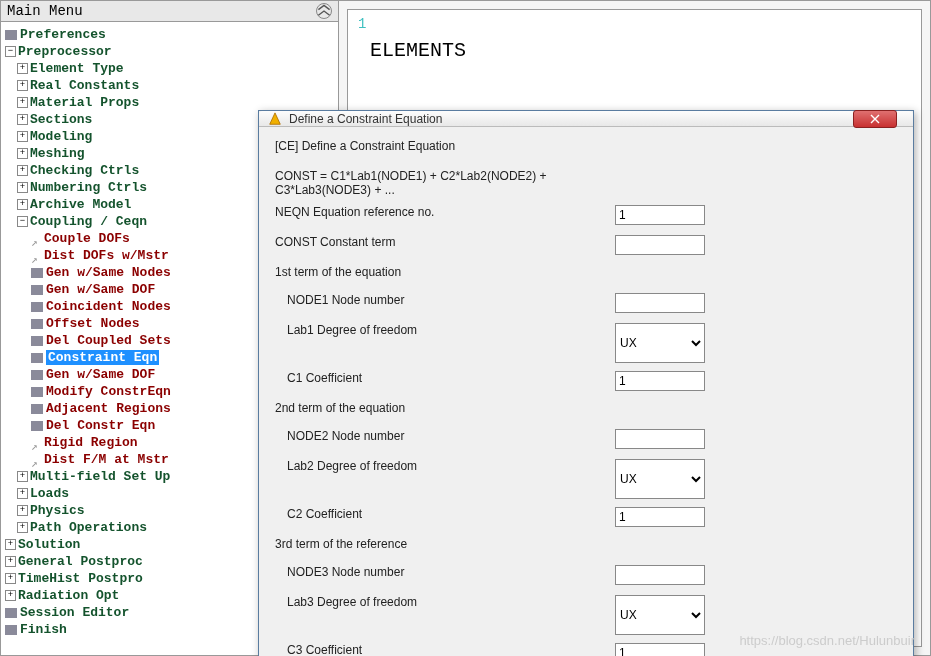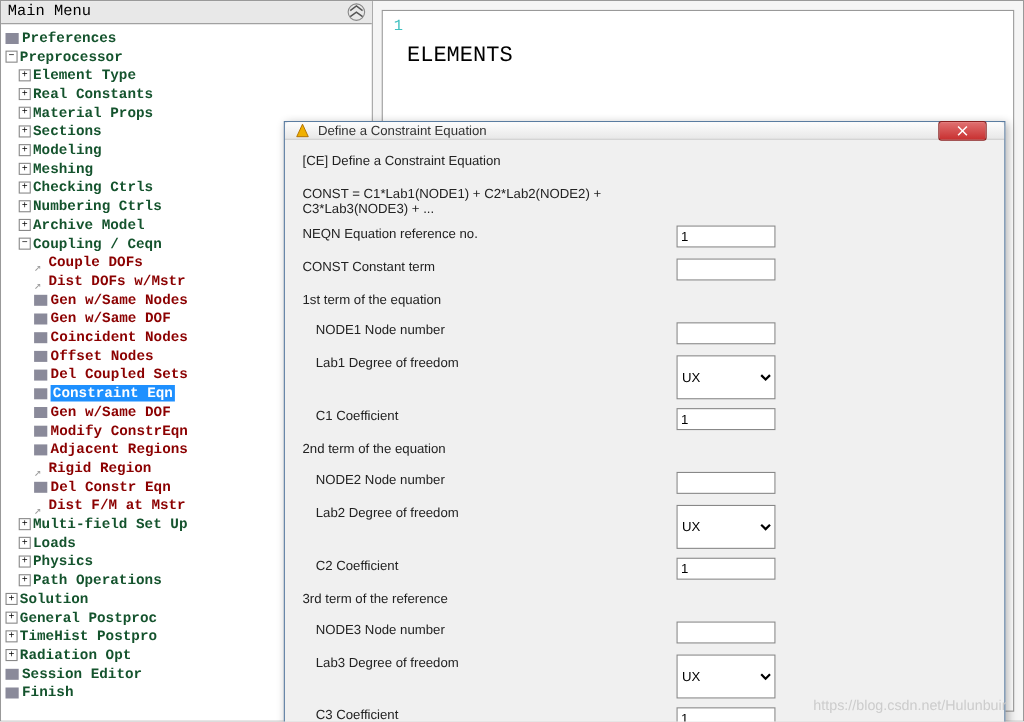--- a/index.html
+++ b/index.html
@@ -77,22 +77,22 @@
         <div class="tree-item lvl2"><span class="arrowicon"></span><span class="tree-label red">Dist DOFs w/Mstr</span></div>
         <div class="tree-item lvl2"><span class="leaficon"></span><span class="tree-label red">Gen w/Same Nodes</span></div>
         <div class="tree-item lvl2"><span class="leaficon"></span><span class="tree-label red">Gen w/Same DOF</span></div>
         <div class="tree-item lvl2"><span class="leaficon"></span><span class="tree-label red">Coincident Nodes</span></div>
         <div class="tree-item lvl2"><span class="leaficon"></span><span class="tree-label red">Offset Nodes</span></div>
         <div class="tree-item lvl2"><span class="leaficon"></span><span class="tree-label red">Del Coupled Sets</span></div>
         <div class="tree-item lvl2"><span class="leaficon"></span><span class="tree-label red selected">Constraint Eqn</span></div>
         <div class="tree-item lvl2"><span class="leaficon"></span><span class="tree-label red">Gen w/Same DOF</span></div>
         <div class="tree-item lvl2"><span class="leaficon"></span><span class="tree-label red">Modify ConstrEqn</span></div>
         <div class="tree-item lvl2"><span class="leaficon"></span><span class="tree-label red">Adjacent Regions</span></div>
+        <div class="tree-item lvl2"><span class="leaficon"></span><span class="tree-label red">Del Constr Eqn</span></div>
         <div class="tree-item lvl2"><span class="arrowicon"></span><span class="tree-label red">Rigid Region</span></div>
-        <div class="tree-item lvl2"><span class="leaficon"></span><span class="tree-label red">Del Constr Eqn</span></div>
         <div class="tree-item lvl2"><span class="arrowicon"></span><span class="tree-label red">Dist F/M at Mstr</span></div>
         <div class="tree-item lvl1"><span class="expicon">+</span><span class="tree-label">Multi-field Set Up</span></div>
         <div class="tree-item lvl1"><span class="expicon">+</span><span class="tree-label">Loads</span></div>
         <div class="tree-item lvl1"><span class="expicon">+</span><span class="tree-label">Physics</span></div>
         <div class="tree-item lvl1"><span class="expicon">+</span><span class="tree-label">Path Operations</span></div>
         <div class="tree-item lvl0"><span class="expicon">+</span><span class="tree-label">Solution</span></div>
         <div class="tree-item lvl0"><span class="expicon">+</span><span class="tree-label">General Postproc</span></div>
         <div class="tree-item lvl0"><span class="expicon">+</span><span class="tree-label">TimeHist Postpro</span></div>
         <div class="tree-item lvl0"><span class="expicon">+</span><span class="tree-label">Radiation Opt</span></div>
         <div class="tree-item lvl0"><span class="leaficon"></span><span class="tree-label">Session Editor</span></div>

